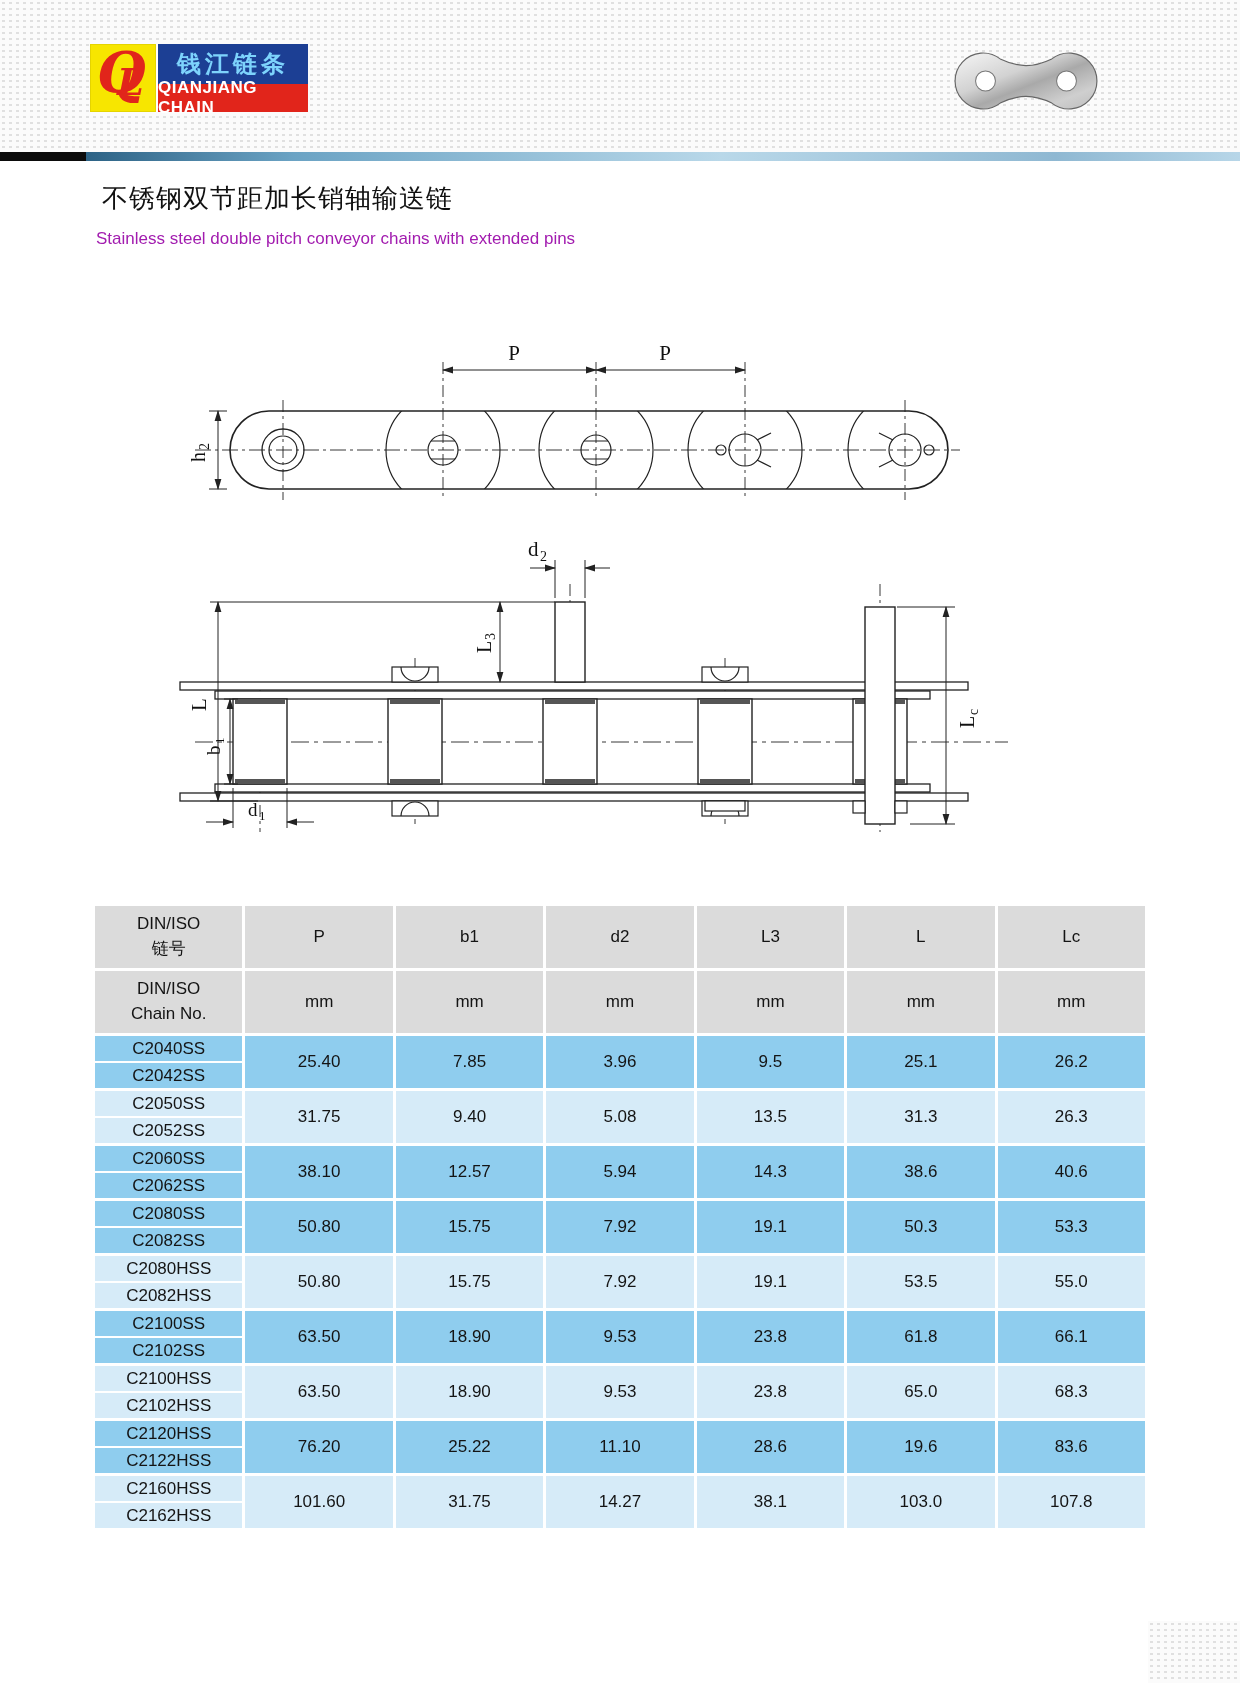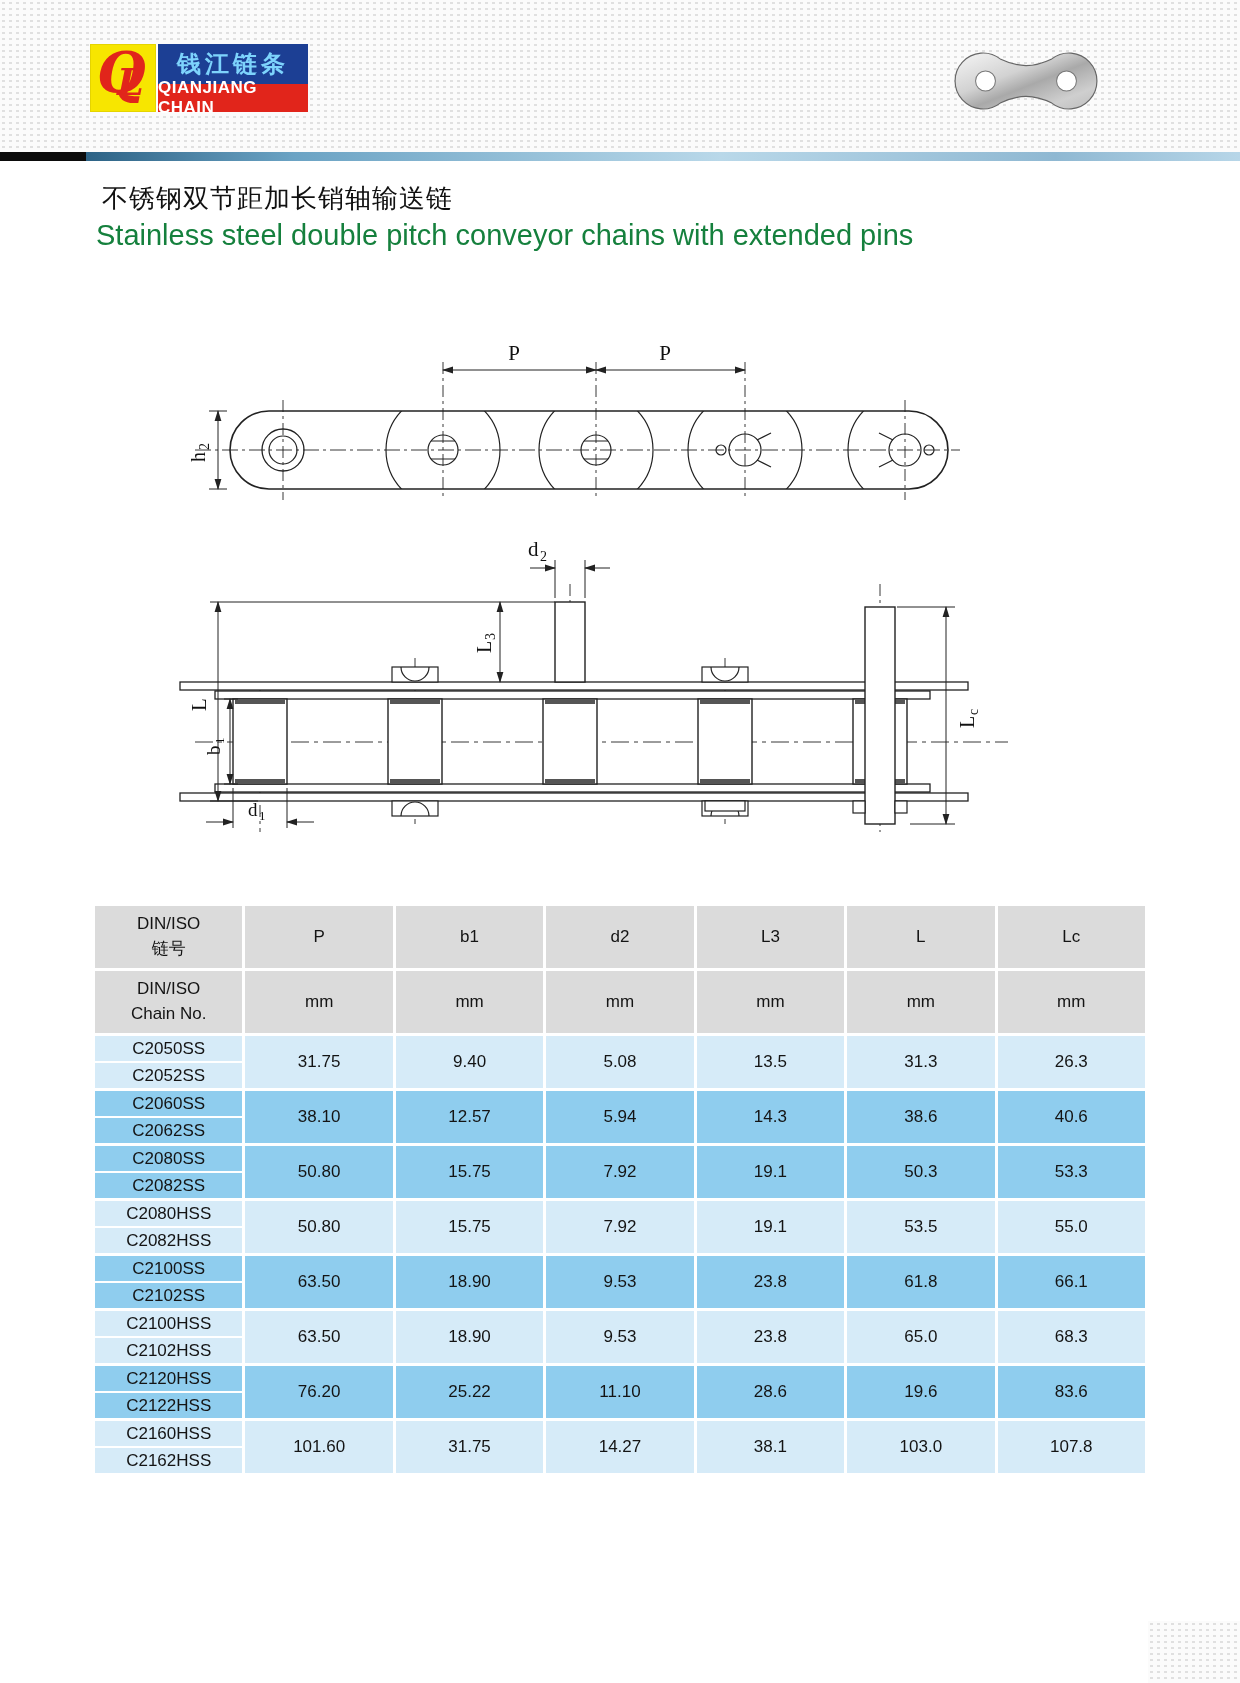--- a/index.html
+++ b/index.html
@@ -34,21 +34,21 @@
   .logo-text { width:150px; display:flex; flex-direction:column; }
   .logo-zh { height:48px; background:#1c3f94; color:#7dd3fc; display:flex; align-items:center;
              justify-content:center; font-size:24px; font-weight:bold; letter-spacing:4px;text-align:center; }
   .logo-en { height:28px; background:#e1251b; color:#ffffff; display:flex; align-items:center;
              justify-content:center; font-size:17px; font-weight:bold; letter-spacing:.5px; }
 
   .plate-img { position:absolute; left:945px; top:42px; }
 
   
   .title-zh { position:absolute; left:102px; top:181px; font-size:26px; color:#111; letter-spacing:1px; }
-  .title-en { position:absolute; left:96px; top:219px; font-size:29px; color:#15803d; }
+  .title-en { position:absolute; left:96px; top:229px; font-size:17px; color:#a21caf; }
 
   
   .plan-svg { position:absolute; left:165px; top:338px; }
   .side-svg { position:absolute; left:140px; top:532px; }
   svg text { font-family:"Liberation Serif", serif; fill:#111; }
 
   
   table.spec { position:absolute; left:92px; top:903px; width:1056px;
     border-collapse:separate; border-spacing:3px; table-layout:fixed; }
   table.spec td, table.spec th { text-align:center; vertical-align:middle;
@@ -320,20 +320,35 @@
             <div>Chain No.</div>
       </th>
       <th class="hd">mm</th>
       <th class="hd">mm</th>
       <th class="hd">mm</th>
       <th class="hd">mm</th>
       <th class="hd">mm</th>
       <th class="hd">mm</th>
     </tr>
 
+    <tr class="dark">
+      <td class="model">
+            <div class="model-wrap">
+        <div class="m">C2040SS</div>
+              <div class="sep"></div>
+        <div class="m">C2042SS</div>
+            </div>
+          </td>
+      <td class="val">25.40</td>
+      <td class="val">7.85</td>
+      <td class="val">3.96</td>
+      <td class="val">9.5</td>
+      <td class="val">25.1</td>
+      <td class="val">26.2</td>
+    </tr>
     <tr class="light">
       <td class="model">
             <div class="model-wrap">
         <div class="m">C2050SS</div>
               <div class="sep"></div>
         <div class="m">C2052SS</div>
             </div>
           </td>
       <td class="val">31.75</td>
       <td class="val">9.40</td>

